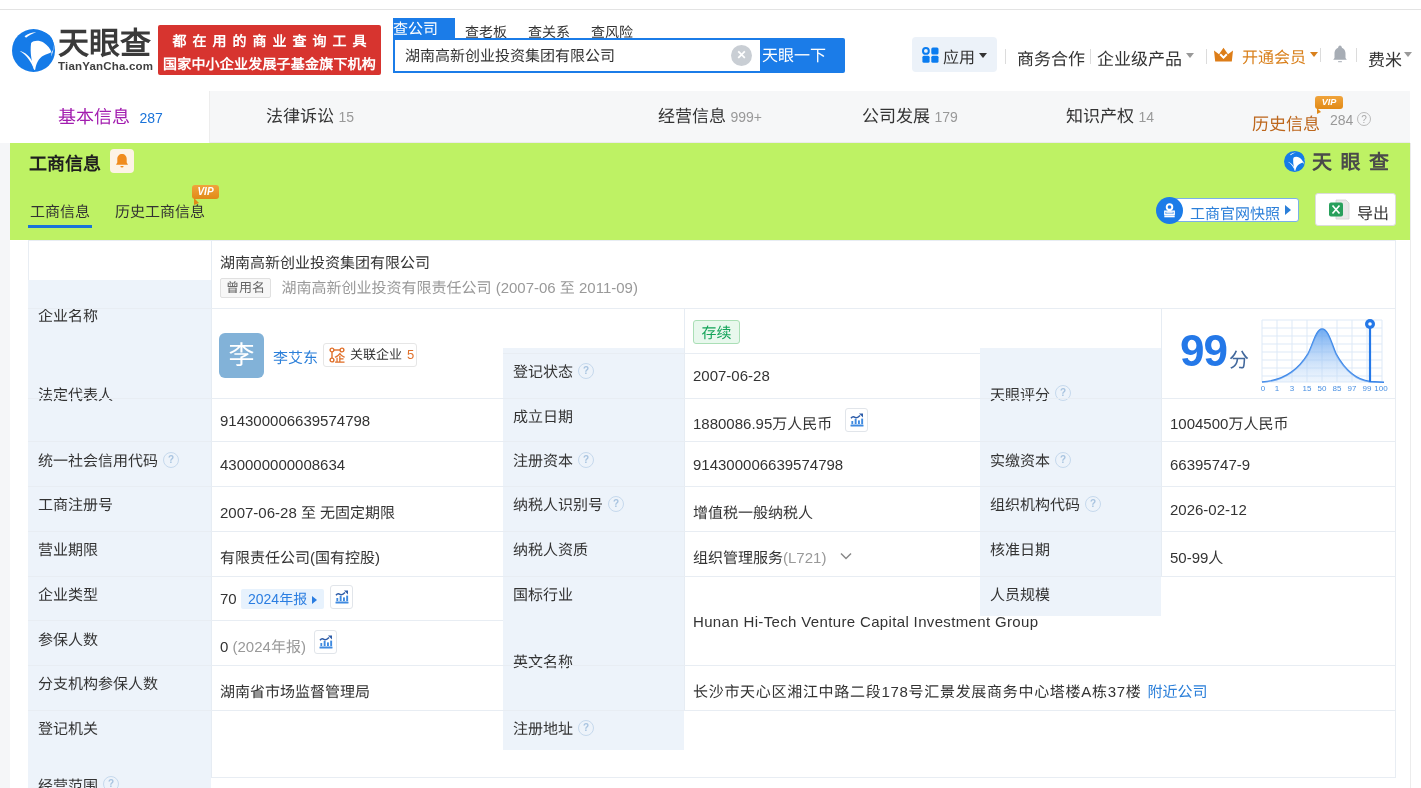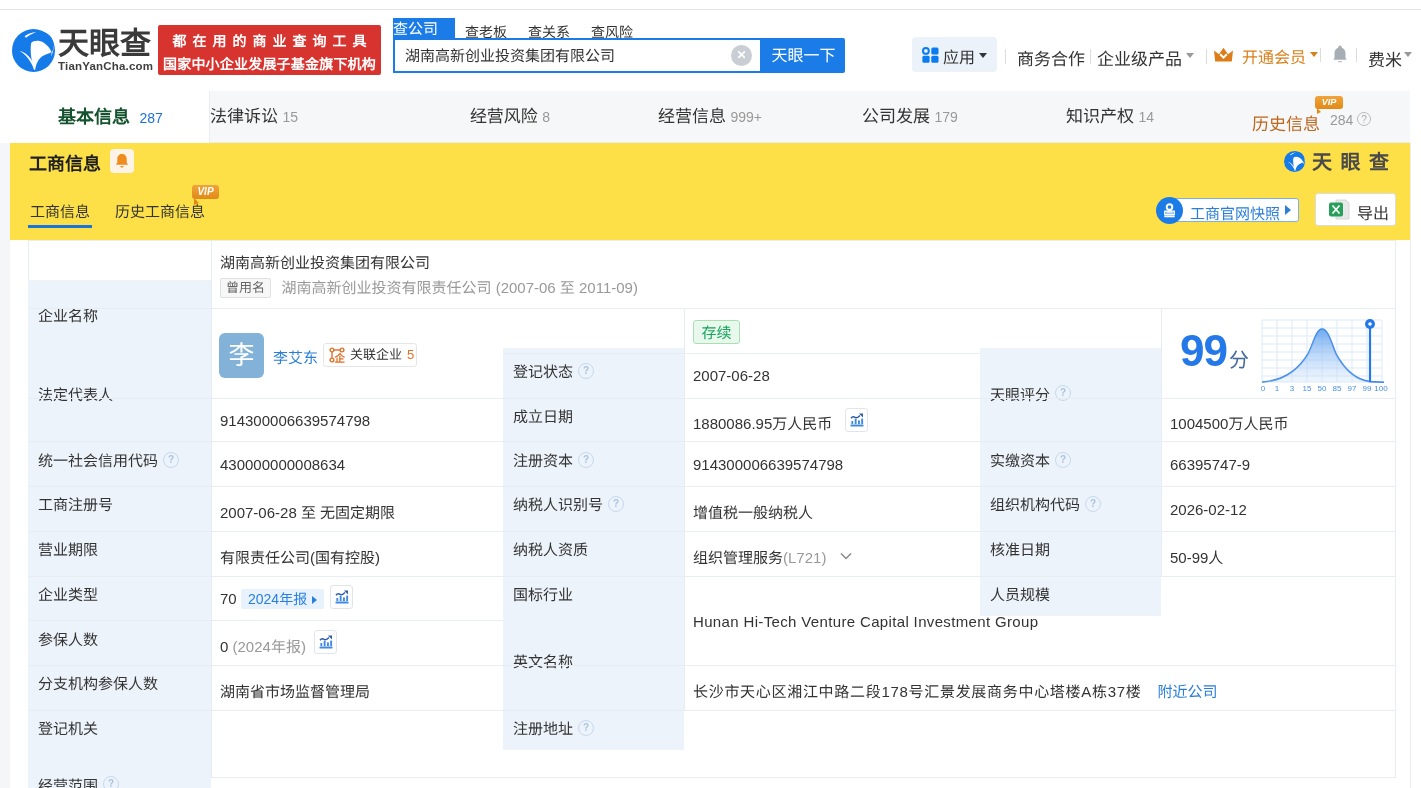--- a/index.html
+++ b/index.html
@@ -51,21 +51,21 @@
     <div style="margin-top:3px;font-size:14px;letter-spacing:0.2px">国家中小企业发展子基金旗下机构</div>
   </div>
 
   <div class="abs" style="left:393px;top:8px;width:62px;height:21px;background:#1b7ce8;color:#fff;font-size:15px;line-height:21px">查公司</div>
   <div class="abs" style="left:465px;top:9px;height:27px;color:#333;font-size:14px;line-height:27px">查老板</div>
   <div class="abs" style="left:528px;top:9px;height:27px;color:#333;font-size:14px;line-height:27px">查关系</div>
   <div class="abs" style="left:591px;top:9px;height:27px;color:#333;font-size:14px;line-height:27px">查风险</div>
 
   <div class="abs" style="left:393px;top:28px;width:369px;height:35px;border:2px solid #1b7ce8;background:#fff;line-height:31px;font-size:15px;color:#333;padding-left:10px">湖南高新创业投资集团有限公司</div>
   <div class="abs" style="left:731px;top:35px;width:21px;height:21px;border-radius:50%;background:#c9ced4;color:#fff;font-size:12px;text-align:center;line-height:21px;font-weight:bold">✕</div>
-  <div class="abs" style="left:762px;top:28px;width:83px;height:35px;background:#1b7ce8;color:#fff;font-size:16px;text-align:center;line-height:35px;border-radius:0 2px 2px 0">天眼一下</div>
+  <div class="abs" style="left:762px;top:28px;width:83px;height:35px;background:#1b7ce8;color:#fff;font-size:16px;line-height:35px;border-radius:0 2px 2px 0">天眼一下</div>
 
   <div class="abs" style="left:912px;top:27px;width:85px;height:35px;background:#ecf2f9;border-radius:4px"></div>
   <svg class="abs" style="left:922px;top:37px" width="17" height="16" viewBox="0 0 17 16">
     <circle cx="3.9" cy="3.9" r="2.9" fill="none" stroke="#0a7cf0" stroke-width="2"></circle>
     <rect x="9.3" y="0.4" width="7.2" height="7" rx="1.5" fill="#0a7cf0"></rect>
     <rect x="0.4" y="8.8" width="7.2" height="7" rx="1.5" fill="#0a7cf0"></rect>
     <rect x="9.3" y="8.8" width="7.2" height="7" rx="1.5" fill="#0a7cf0"></rect>
   </svg>
   <div class="abs" style="left:943px;top:34px;font-size:16px;color:#333">应用</div>
   <div class="abs" style="left:979px;top:43px;width:0;height:0;border-left:4.5px solid transparent;border-right:4.5px solid transparent;border-top:5.5px solid #333"></div>
@@ -87,28 +87,25 @@
     <path d="M7.5,2.5 C10.8,2.5 13,5 13,8.6 L13,13 L14.3,14.8 L0.7,14.8 L2,13 L2,8.6 C2,5 4.2,2.5 7.5,2.5 Z" fill="#a7adb5"></path>
     <path d="M5.6,16.2 L9.4,16.2 L9.4,17.2 L5.6,17.2 Z" fill="#a7adb5"></path>
   </svg>
   <div class="abs" style="left:1356px;top:38px;width:1px;height:14px;background:#dcdcdc"></div>
   <div class="abs" style="left:1368px;top:36px;font-size:17px;color:#333">费米</div>
   <div class="abs" style="left:1404px;top:42px;width:0;height:0;border-left:4.5px solid transparent;border-right:4.5px solid transparent;border-top:5.5px solid #999"></div>
 </div>
 
 <div id="navbar" class="abs" style="left:0;top:91px;width:1410px;height:52px;background:#f6f7f8;border-bottom:1px solid #ebebeb">
   <div class="abs" style="left:0;top:0;width:210px;height:52px;background:#fff;border-right:1px solid #ededed;text-align:center;line-height:52px;text-indent:12px">
-    <span style="color:#14532d;font-size:18px;font-weight:bold">基本信息</span>
+    <span style="color:#a21caf;font-size:18px;font-weight:normal">基本信息</span>
     <span style="color:#1a73d9;font-size:14px;margin-left:5px">287</span>
   </div>
-  <div class="abs" style="left:210px;top:0;width:200px;height:52px;text-align:left;line-height:52px">
+  <div class="abs" style="left:210px;top:0;width:200px;height:52px;text-align:center;line-height:52px">
     <span style="color:#333;font-size:17px">法律诉讼</span> <span style="color:#999;font-size:14px">15</span>
-  </div>
-  <div class="abs" style="left:410px;top:0;width:200px;height:52px;text-align:center;line-height:52px">
-    <span style="color:#333;font-size:17px">经营风险</span> <span style="color:#999;font-size:14px">8</span>
   </div>
   <div class="abs" style="left:610px;top:0;width:200px;height:52px;text-align:center;line-height:52px">
     <span style="color:#333;font-size:17px">经营信息</span> <span style="color:#999;font-size:14px">999+</span>
   </div>
   <div class="abs" style="left:810px;top:0;width:200px;height:52px;text-align:center;line-height:52px">
     <span style="color:#333;font-size:17px">公司发展</span> <span style="color:#999;font-size:14px">179</span>
   </div>
   <div class="abs" style="left:1010px;top:0;width:200px;height:52px;text-align:center;line-height:52px">
     <span style="color:#333;font-size:17px">知识产权</span> <span style="color:#999;font-size:14px">14</span>
   </div>
@@ -116,21 +113,21 @@
   <div class="abs" style="left:1330px;top:21px;font-size:14px;color:#999">284</div>
   <div class="abs" style="left:1357px;top:21px;width:14px;height:14px;border:1px solid #bbb;border-radius:50%;color:#aaa;font-size:10px;line-height:13px;text-align:center">?</div>
 
   <div class="abs" style="left:1315px;top:5px;width:28px;height:13px;background:linear-gradient(180deg,#f0a43c,#e18a17);border-radius:3px;color:#fff;font-size:9px;font-weight:bold;text-align:center;line-height:13px;font-style:italic">VIP</div>
   <div class="abs" style="left:1317px;top:17px;width:0;height:0;border-left:4px solid #e18a17;border-top:4px solid transparent;border-bottom:2px solid transparent"></div>
 </div>
 
 <div class="abs" style="left:0;top:143px;width:10px;height:645px;background:#f5f6f8"></div>
 <div class="abs" style="left:1410px;top:143px;width:1px;height:645px;background:#ececec"></div>
 
-<div id="secthead" class="abs" style="left:10px;top:143px;width:1400px;height:97px;background:#fde047">
+<div id="secthead" class="abs" style="left:10px;top:143px;width:1400px;height:97px;background:#bef264">
 
   <div class="abs" style="left:19px;top:6px;font-size:18px;font-weight:bold;color:#1f1f1f">工商信息</div>
   <div class="abs" style="left:100px;top:6px;width:24px;height:24px;background:#fdf3e6;border-radius:4px"></div>
   <svg class="abs" style="left:105px;top:10px" width="14" height="16" viewBox="0 0 14 16">
     <path d="M7,1 C9.8,1 11.7,3.1 11.7,6 L11.7,9.6 L13,11.7 L1,11.7 L2.3,9.6 L2.3,6 C2.3,3.1 4.2,1 7,1 Z" fill="#f08c1e"></path>
     <path d="M5.4,13 a1.6,1.6 0 0 0 3.2,0 Z" fill="#f08c1e"></path>
   </svg>
 
   <svg class="abs" style="left:1274px;top:8px" width="21" height="21" viewBox="0 0 52 52">
     <use href="#tyclogo"></use>
@@ -333,16 +330,16 @@
           <rect x="1.4" y="8" width="1.8" height="3" fill="#3f8ae0"></rect>
           <rect x="4.7" y="6" width="1.9" height="5" fill="#3f8ae0"></rect>
           <rect x="8" y="7.4" width="1.9" height="3.6" fill="#3f8ae0"></rect>
           <rect x="11.2" y="5.6" width="1.9" height="5.4" fill="#3f8ae0"></rect>
           <path d="M1,5.2 C2.5,3.2 3.5,3.4 5,4.4 C6.5,5.4 8,4.8 10,2.6" stroke="#2d5ca8" stroke-width="1.5" fill="none"></path>
           <path d="M9,0.6 L13,0.6 L13,4.4 Z" fill="#2d5ca8"></path>
         </svg>
       </div>
 
   <div class="abs val" style="left:192px;top:440px">湖南省市场监督管理局</div>
-  <div class="abs val" style="left:665px;top:440px"><span style="letter-spacing:0.7px">长沙市天心区湘江中路二段178号汇景发展商务中心塔楼A栋37楼</span><span class="blue" style="margin-left:16px">附近公司</span></div>
+  <div class="abs val" style="left:665px;top:440px"><span style="letter-spacing:0.7px">长沙市天心区湘江中路二段178号汇景发展商务中心塔楼A栋37楼</span><span class="blue" style="margin-left:6px">附近公司</span></div>
 
  </div>
 </div>
 
 </body></html>

